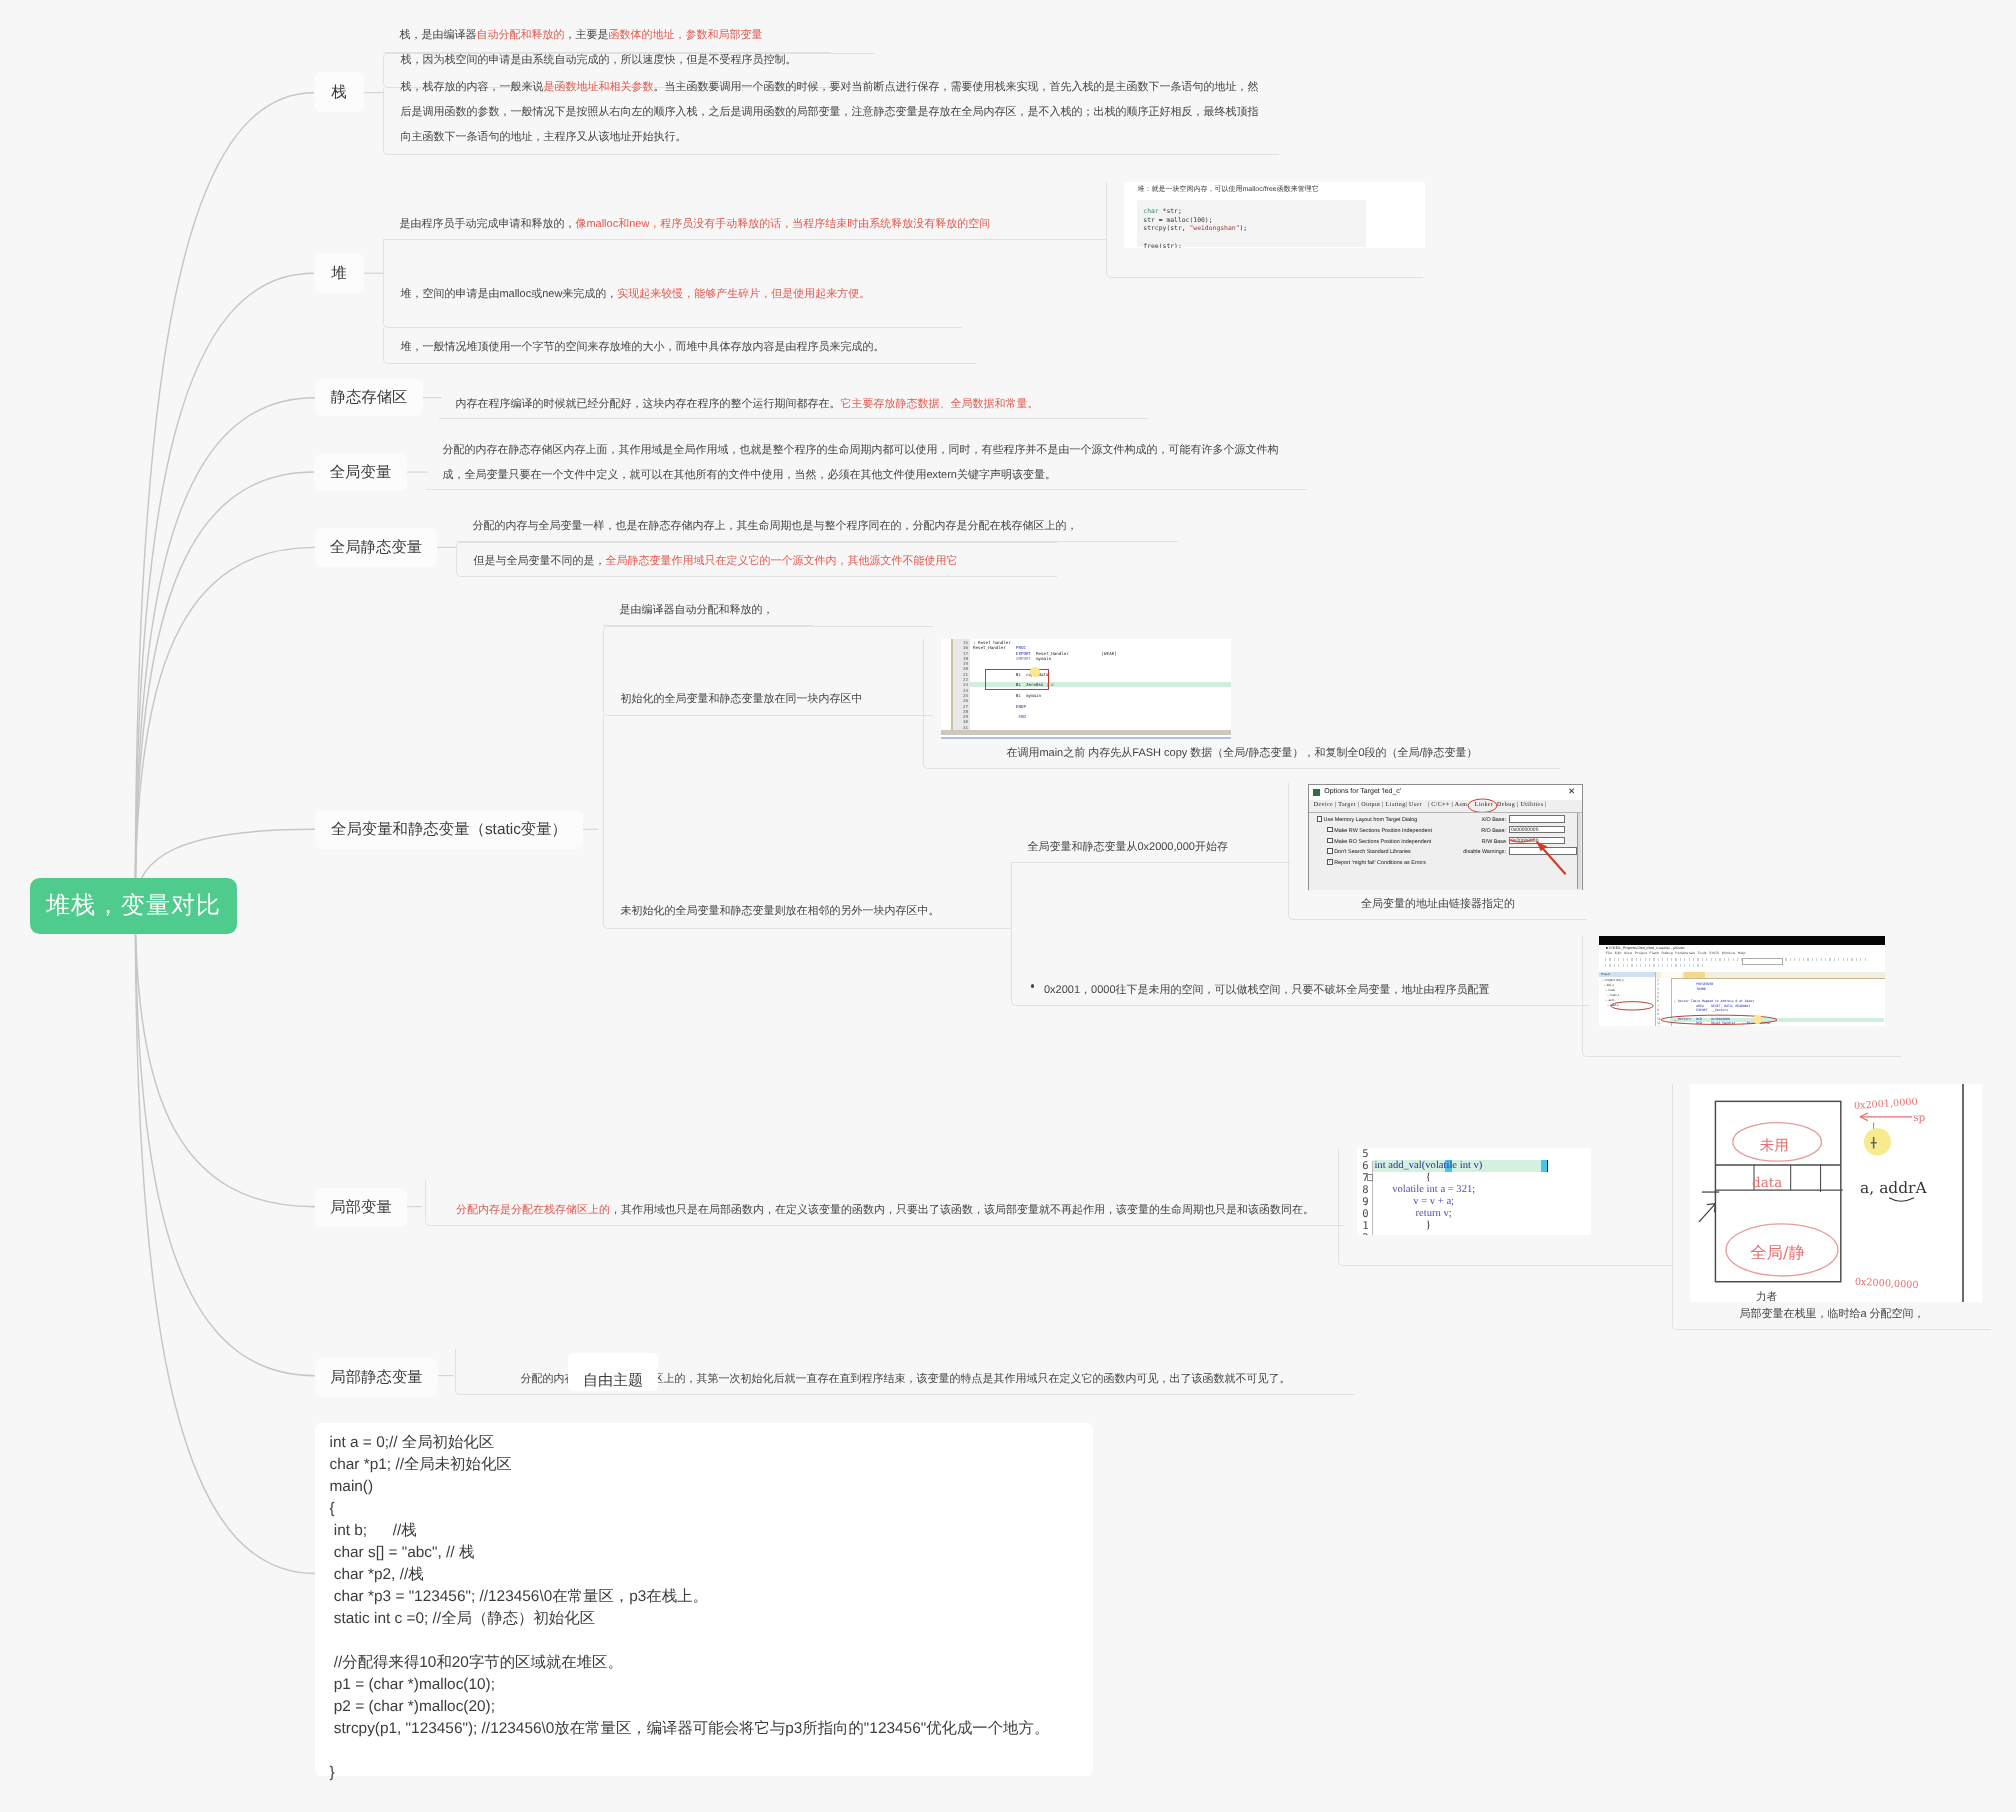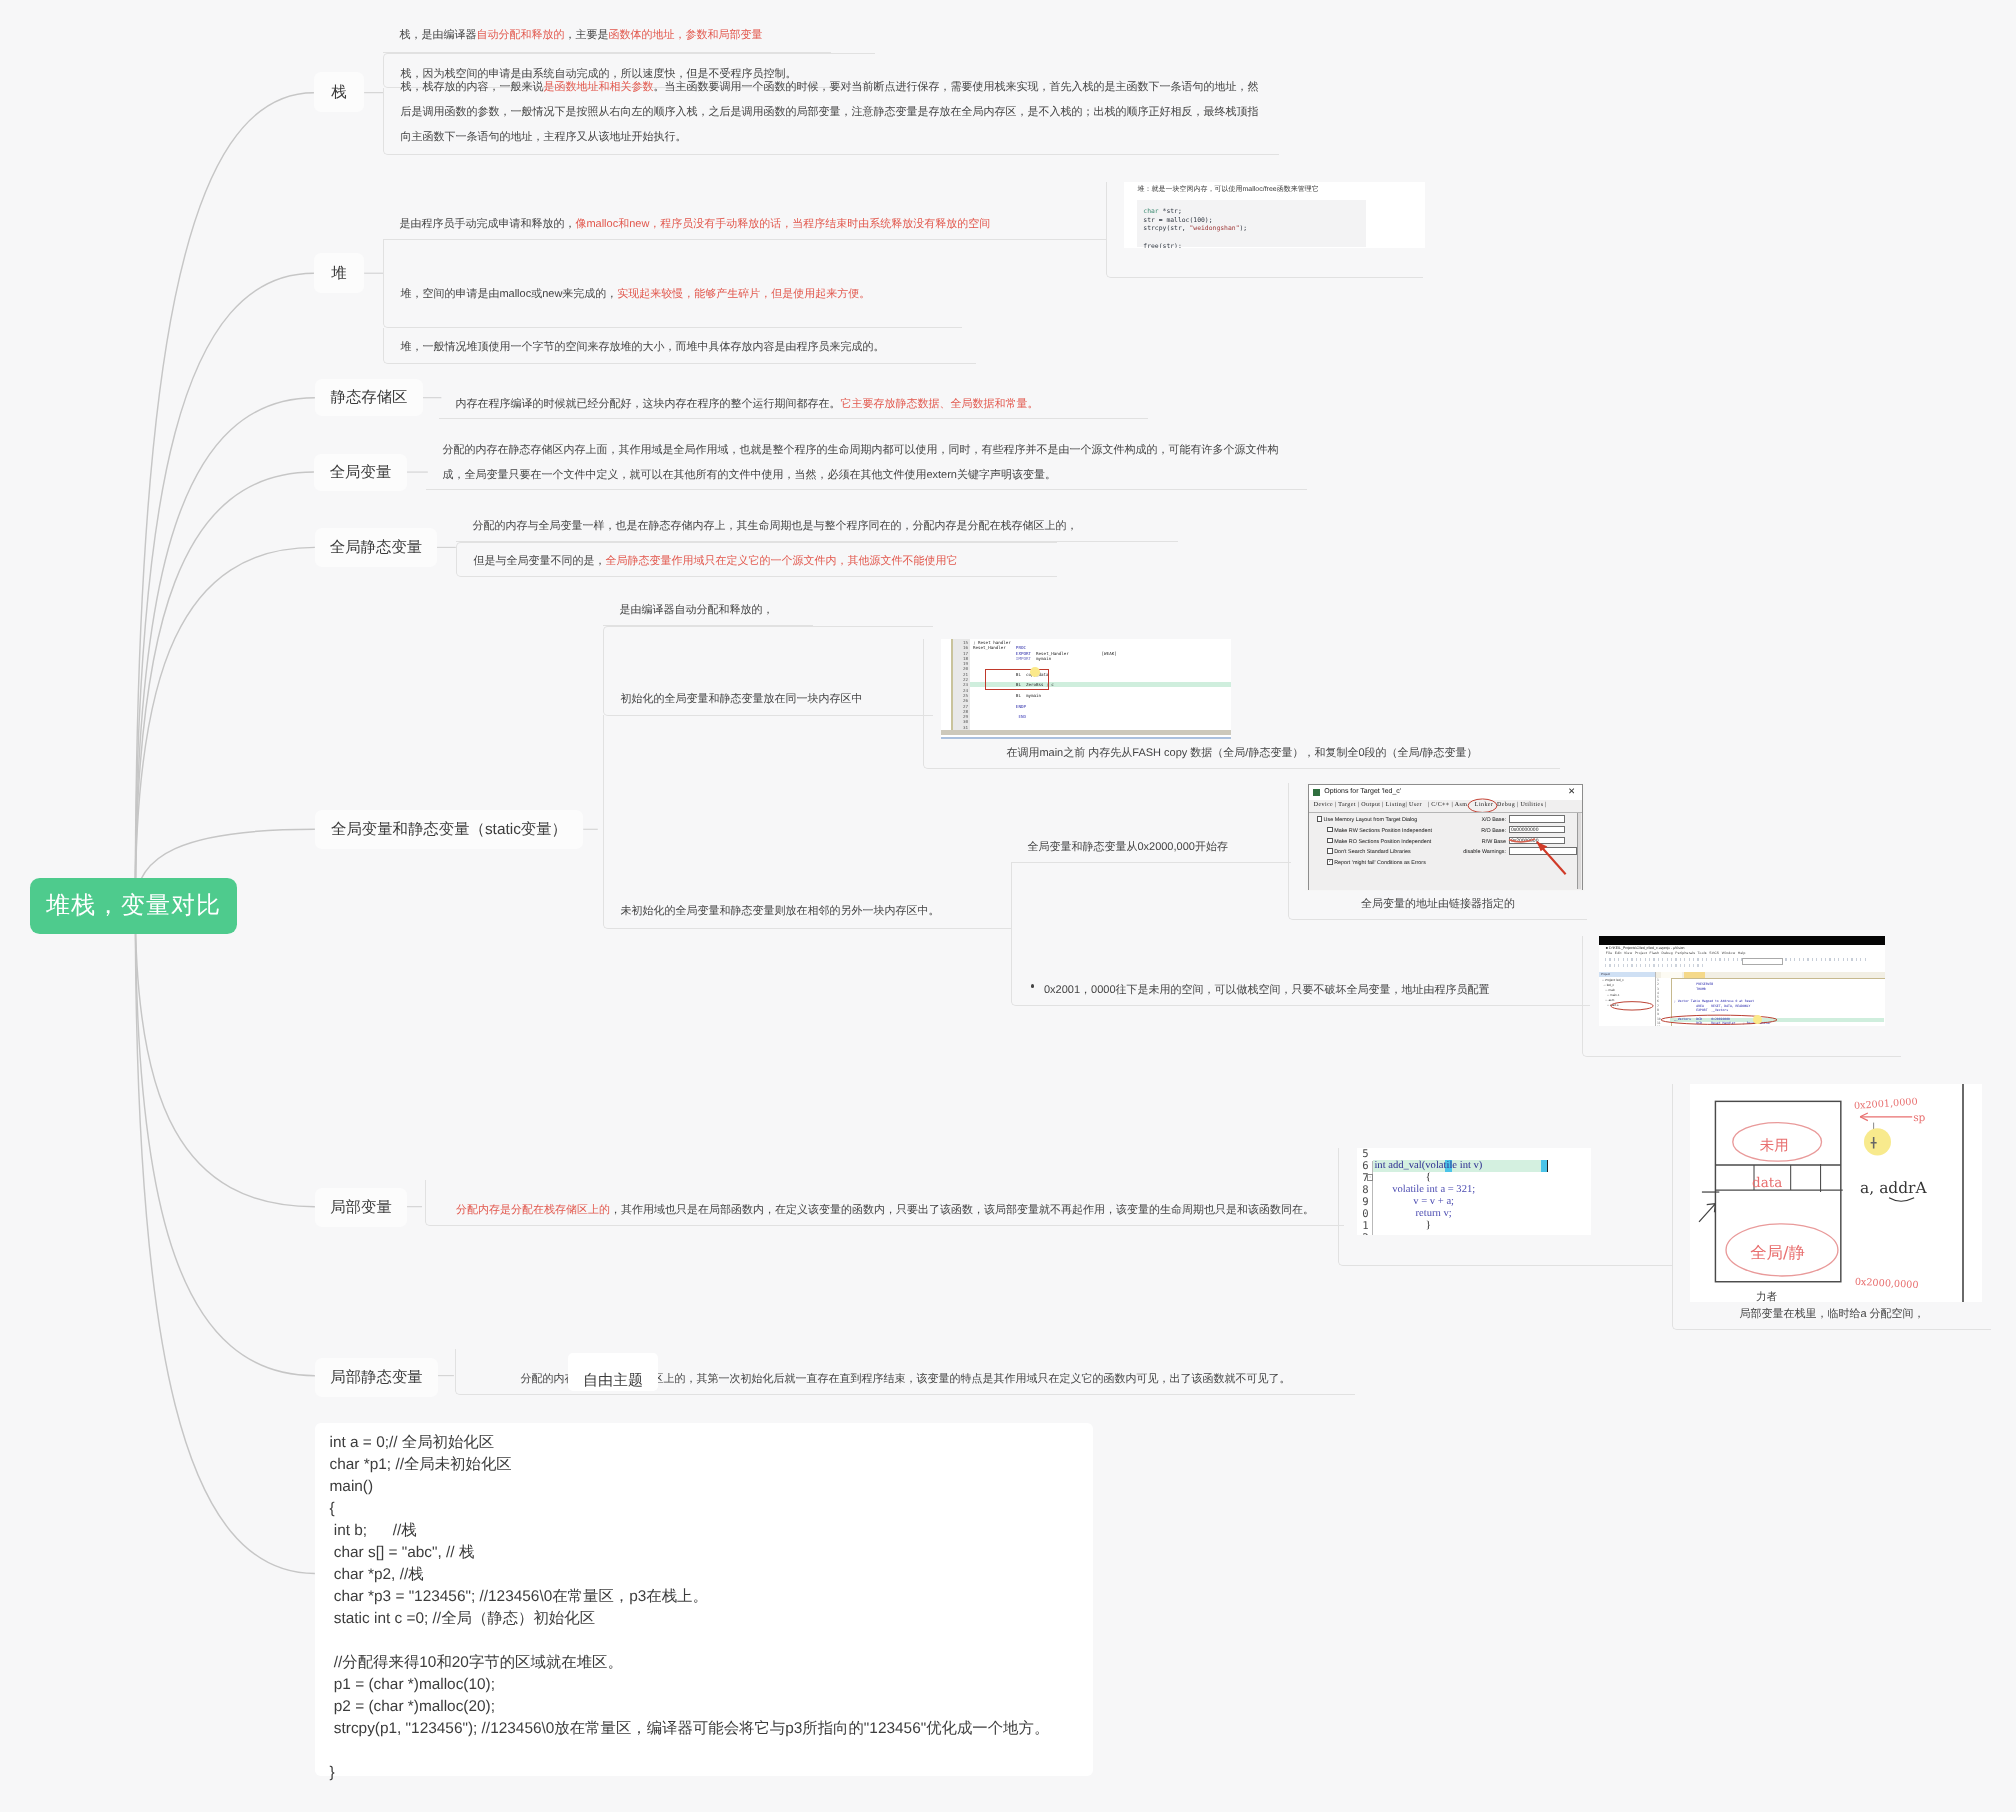--- a/index.html
+++ b/index.html
@@ -86,21 +86,21 @@
 <div class="nd branch" style="left:315px;top:1358px;width:123px;height:39px;">
   <span>局部静态变量</span>
     </div>
 <div class="nd ftopic" style="left:568px;top:1353px;width:90px;height:38px;">
   <span>自由主题</span>
     </div>
 
 <div class="nd leaf ul" style="left:383px;top:25px;width:448px;height:28px;padding-bottom:4.4px;">
       <div><span>栈，是由编译器</span><span class="red">自动分配和释放的</span><span>，主要是</span><span class="red">函数体的地址，参数和局部变量</span></div>
     </div>
-<div class="nd leaf bxt bxb" style="left:383px;top:53px;width:492px;height:35px;padding-bottom:0;">
+<div class="nd leaf bxt bxb" style="left:383px;top:53px;width:492px;height:35px;padding-bottom:14px;">
       <div><span>栈，因为栈空间的申请是由系统自动完成的，所以速度快，但是不受程序员控制。</span></div>
     </div>
 <div class="nd leaf bxb" style="left:383px;top:88px;width:896px;height:67px;padding-bottom:3.9px;">
       <div><span>栈，栈存放的内容，一般来说</span><span class="red">是函数地址和相关参数</span><span>。当主函数要调用一个函数的时候，要对当前断点进行保存，需要使用栈来实现，首先入栈的是主函数下一条语句的地址，然后是调用函数的参数，一般情况下是按照从右向左的顺序入栈，之后是调用函数的局部变量，注意静态变量是存放在全局内存区，是不入栈的；出栈的顺序正好相反，最终栈顶指向主函数下一条语句的地址，主程序又从该地址开始执行。</span></div>
     </div>
 <div class="nd leaf ul" style="left:383px;top:212px;width:723px;height:28px;padding-bottom:1.6px;">
       <div><span>是由程序员手动完成申请和释放的，</span><span class="red">像malloc和new，程序员没有手动释放的话，当程序结束时由系统释放没有释放的空间</span></div>
     </div>
 <div class="nd leaf bxb btm" style="left:383px;top:240px;width:579px;height:88px;padding-bottom:20px;">
       <div><span>堆，空间的申请是由malloc或new来完成的，</span><span class="red">实现起来较慢，能够产生碎片，但是使用起来方便。</span></div>

